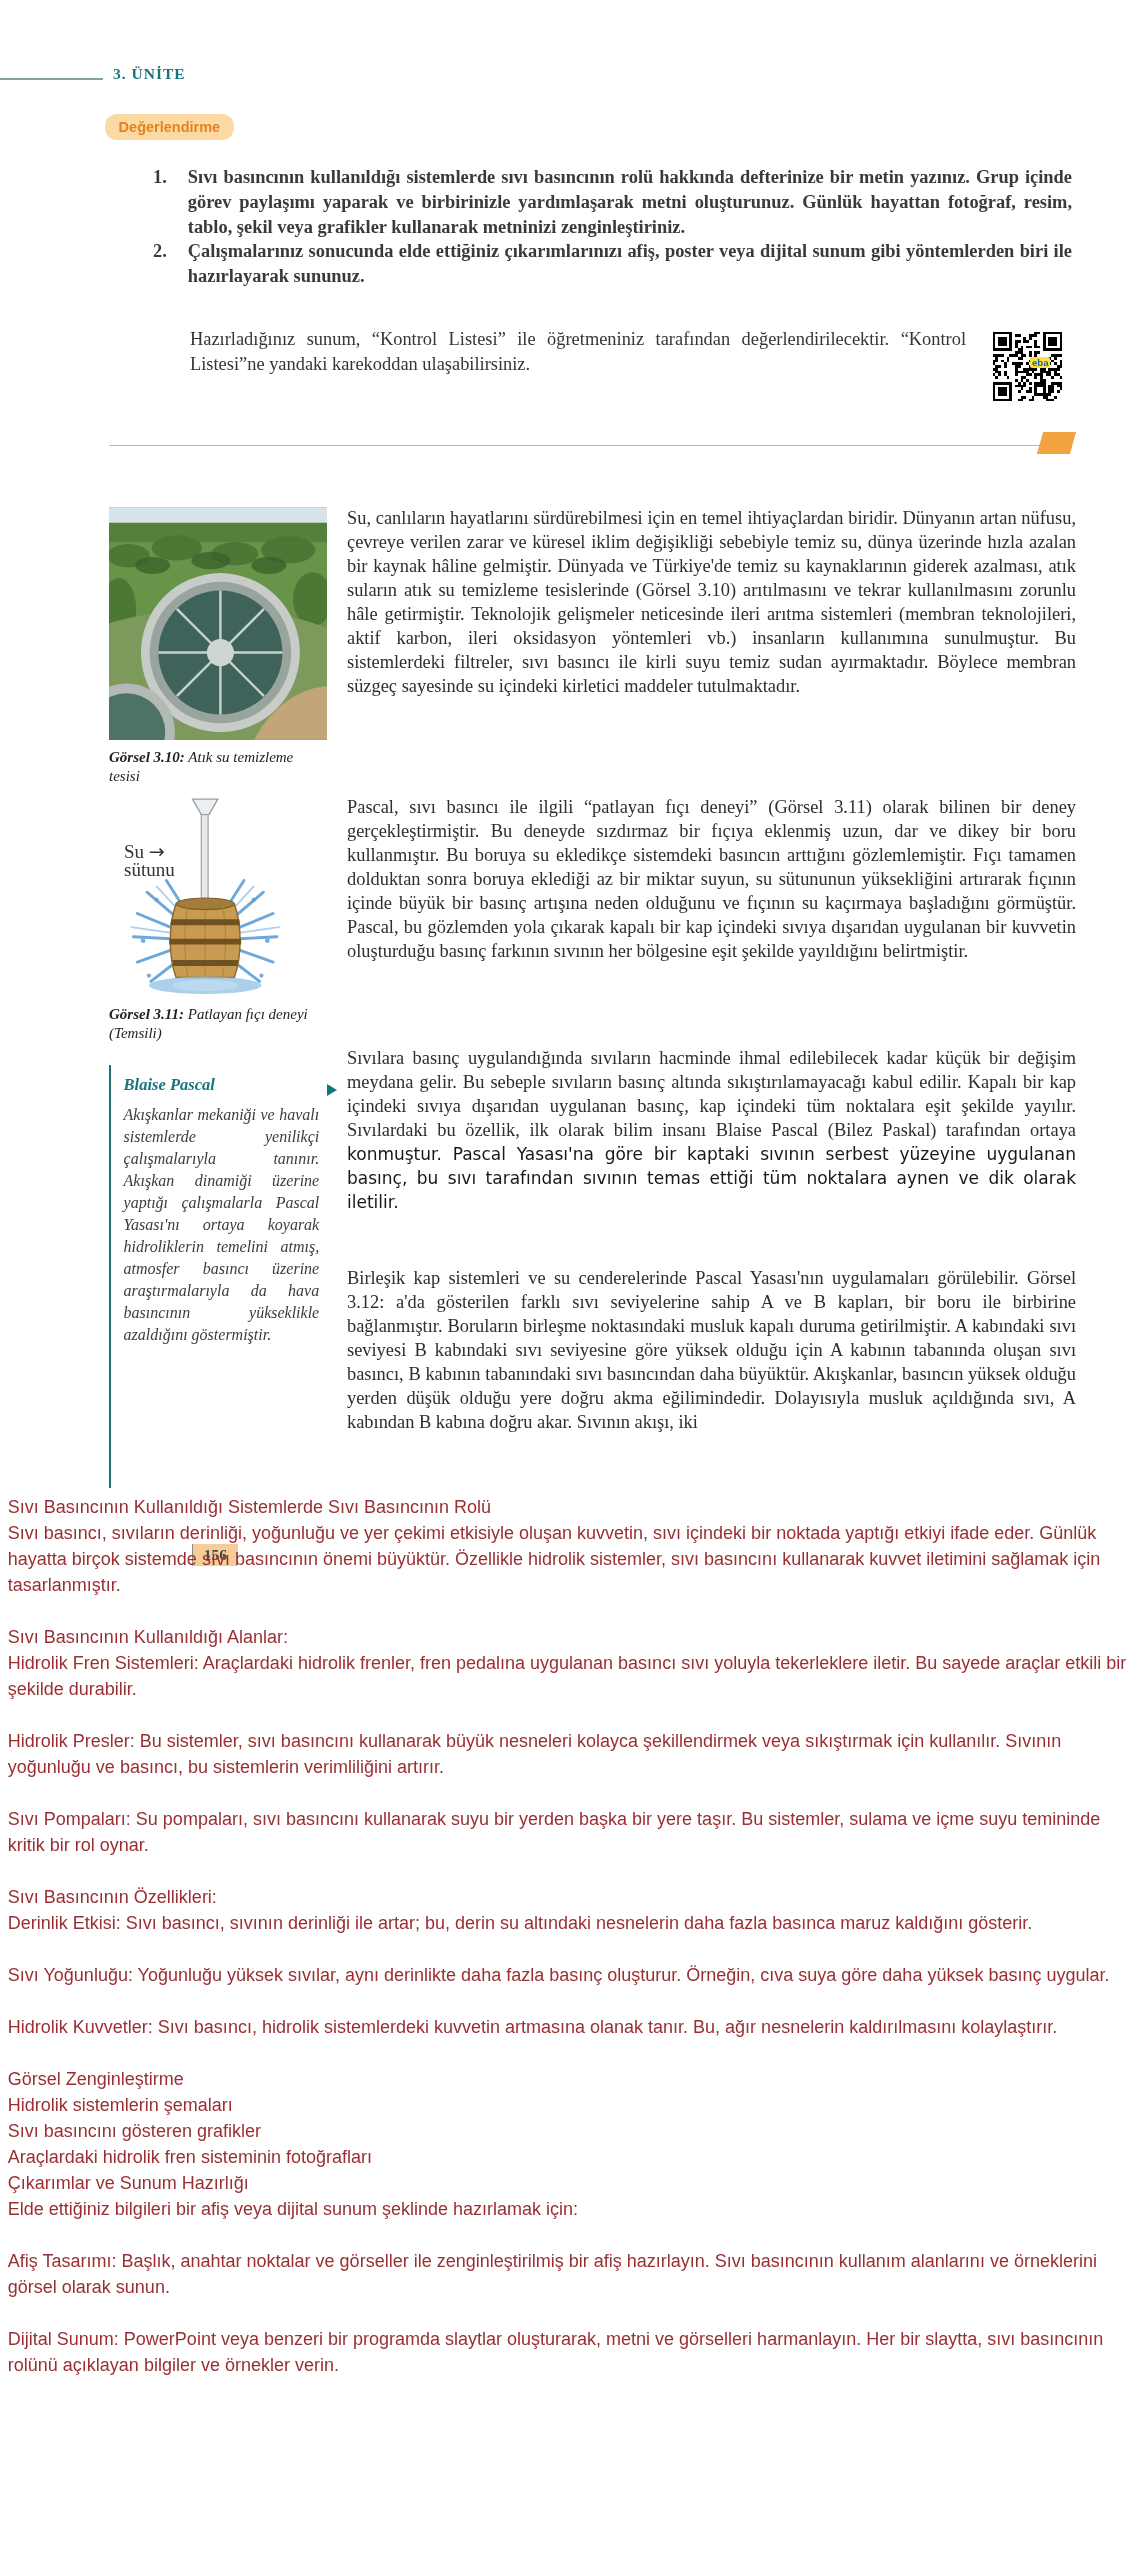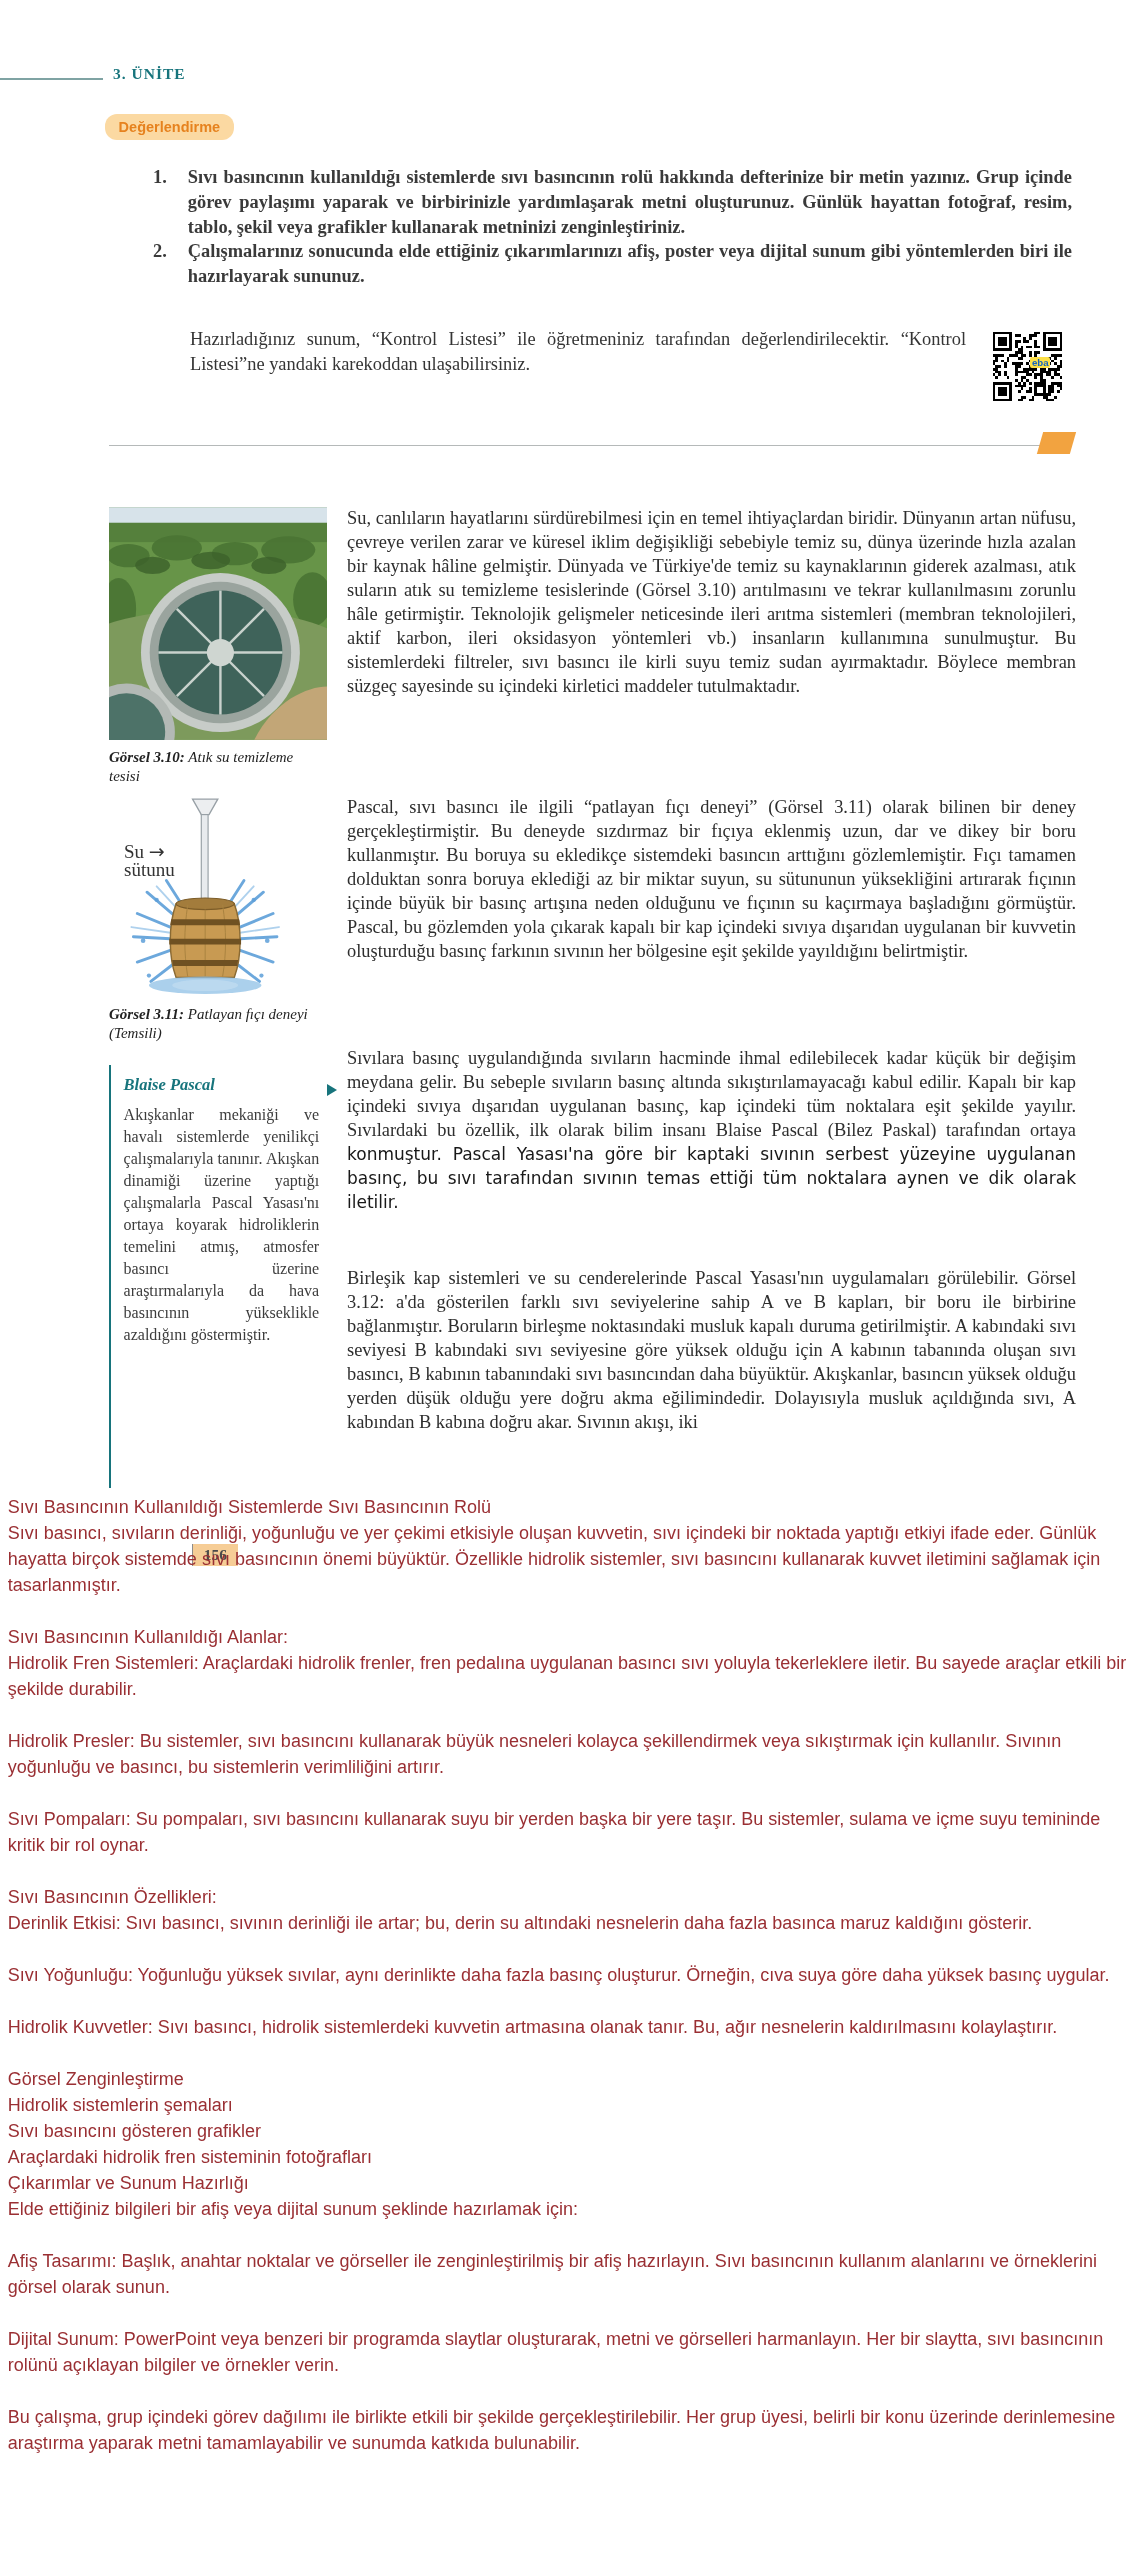--- a/index.html
+++ b/index.html
@@ -44,21 +44,21 @@
   .cap311{top:1005px}
 
   .diagram{left:114px;top:795px;width:194px;height:206px}
   .diagram svg{display:block;width:100%;height:100%}
   .su-label{left:124px;top:842px;width:70px;font-size:19px;line-height:18.4px;color:#333}
   .su-label .arrow{font-family:"DejaVu Sans",sans-serif;letter-spacing:-1px}
 
   .pascal{left:109px;top:1065px;width:218px;min-height:423px;border-left:2.9px solid var(--teal);
     padding:9.7px 7.8px 9.7px 12.6px}
   .pascal .p-title{font-size:16.5px;font-weight:bold;font-style:italic;color:var(--teal);margin-bottom:9.7px}
-  .pascal .p-body{font-size:16px;line-height:22px;color:#3c3c3c;text-align:justify}
+  .pascal .p-body{font-size:16px;line-height:22px;font-style:italic;color:#3c3c3c;text-align:justify}
   .pascal-arrow{left:327px;top:1084px;width:0;height:0;
     border-left:10.7px solid var(--teal);border-top:6.8px solid transparent;border-bottom:6.8px solid transparent}
 
   
   .body-par{left:347px;width:729px;font-size:18.4px;line-height:24px;color:#2e2e2e;text-align:justify}
   .p1{top:506px}.p2{top:795px}.p3{top:1046px}.p4{top:1266px}
   .law{font-family:"DejaVu Sans","Liberation Sans",sans-serif;font-size:17px;color:#181818}
 
   .page-num{left:192px;top:1544px;background:#f6cd96;border-left:1.9px solid #8c8c8c;
     padding:1.9px 10.7px;font-size:15.5px;font-weight:bold;color:#4a4a4a;z-index:1}
@@ -425,15 +425,14 @@
     <p>Sıvı Yoğunluğu: Yoğunluğu yüksek sıvılar, aynı derinlikte daha fazla basınç oluşturur. Örneğin, cıva suya göre daha yüksek basınç uygular.</p>
     <p>Hidrolik Kuvvetler: Sıvı basıncı, hidrolik sistemlerdeki kuvvetin artmasına olanak tanır. Bu, ağır nesnelerin kaldırılmasını kolaylaştırır.</p>
     <p class="tight">Görsel Zenginleştirme</p>
     <p class="tight">Hidrolik sistemlerin şemaları</p>
     <p class="tight">Sıvı basıncını gösteren grafikler</p>
     <p class="tight">Araçlardaki hidrolik fren sisteminin fotoğrafları</p>
     <p class="tight">Çıkarımlar ve Sunum Hazırlığı</p>
     <p>Elde ettiğiniz bilgileri bir afiş veya dijital sunum şeklinde hazırlamak için:</p>
     <p>Afiş Tasarımı: Başlık, anahtar noktalar ve görseller ile zenginleştirilmiş bir afiş hazırlayın. Sıvı basıncının kullanım alanlarını ve örneklerini görsel olarak sunun.</p>
     <p>Dijital Sunum: PowerPoint veya benzeri bir programda slaytlar oluşturarak, metni ve görselleri harmanlayın. Her bir slaytta, sıvı basıncının rolünü açıklayan bilgiler ve örnekler verin.</p>
-    <p>Bu çalışma, grup içindeki görev dağılımı ile birlikte etkili bir şekilde gerçekleştirilebilir. Her grup üyesi, belirli bir konu üzerinde derinlemesine araştırma yaparak metni tamamlayabilir ve sunumda katkıda bulunabilir.</p>
   </div>
 
 
 </body></html>

